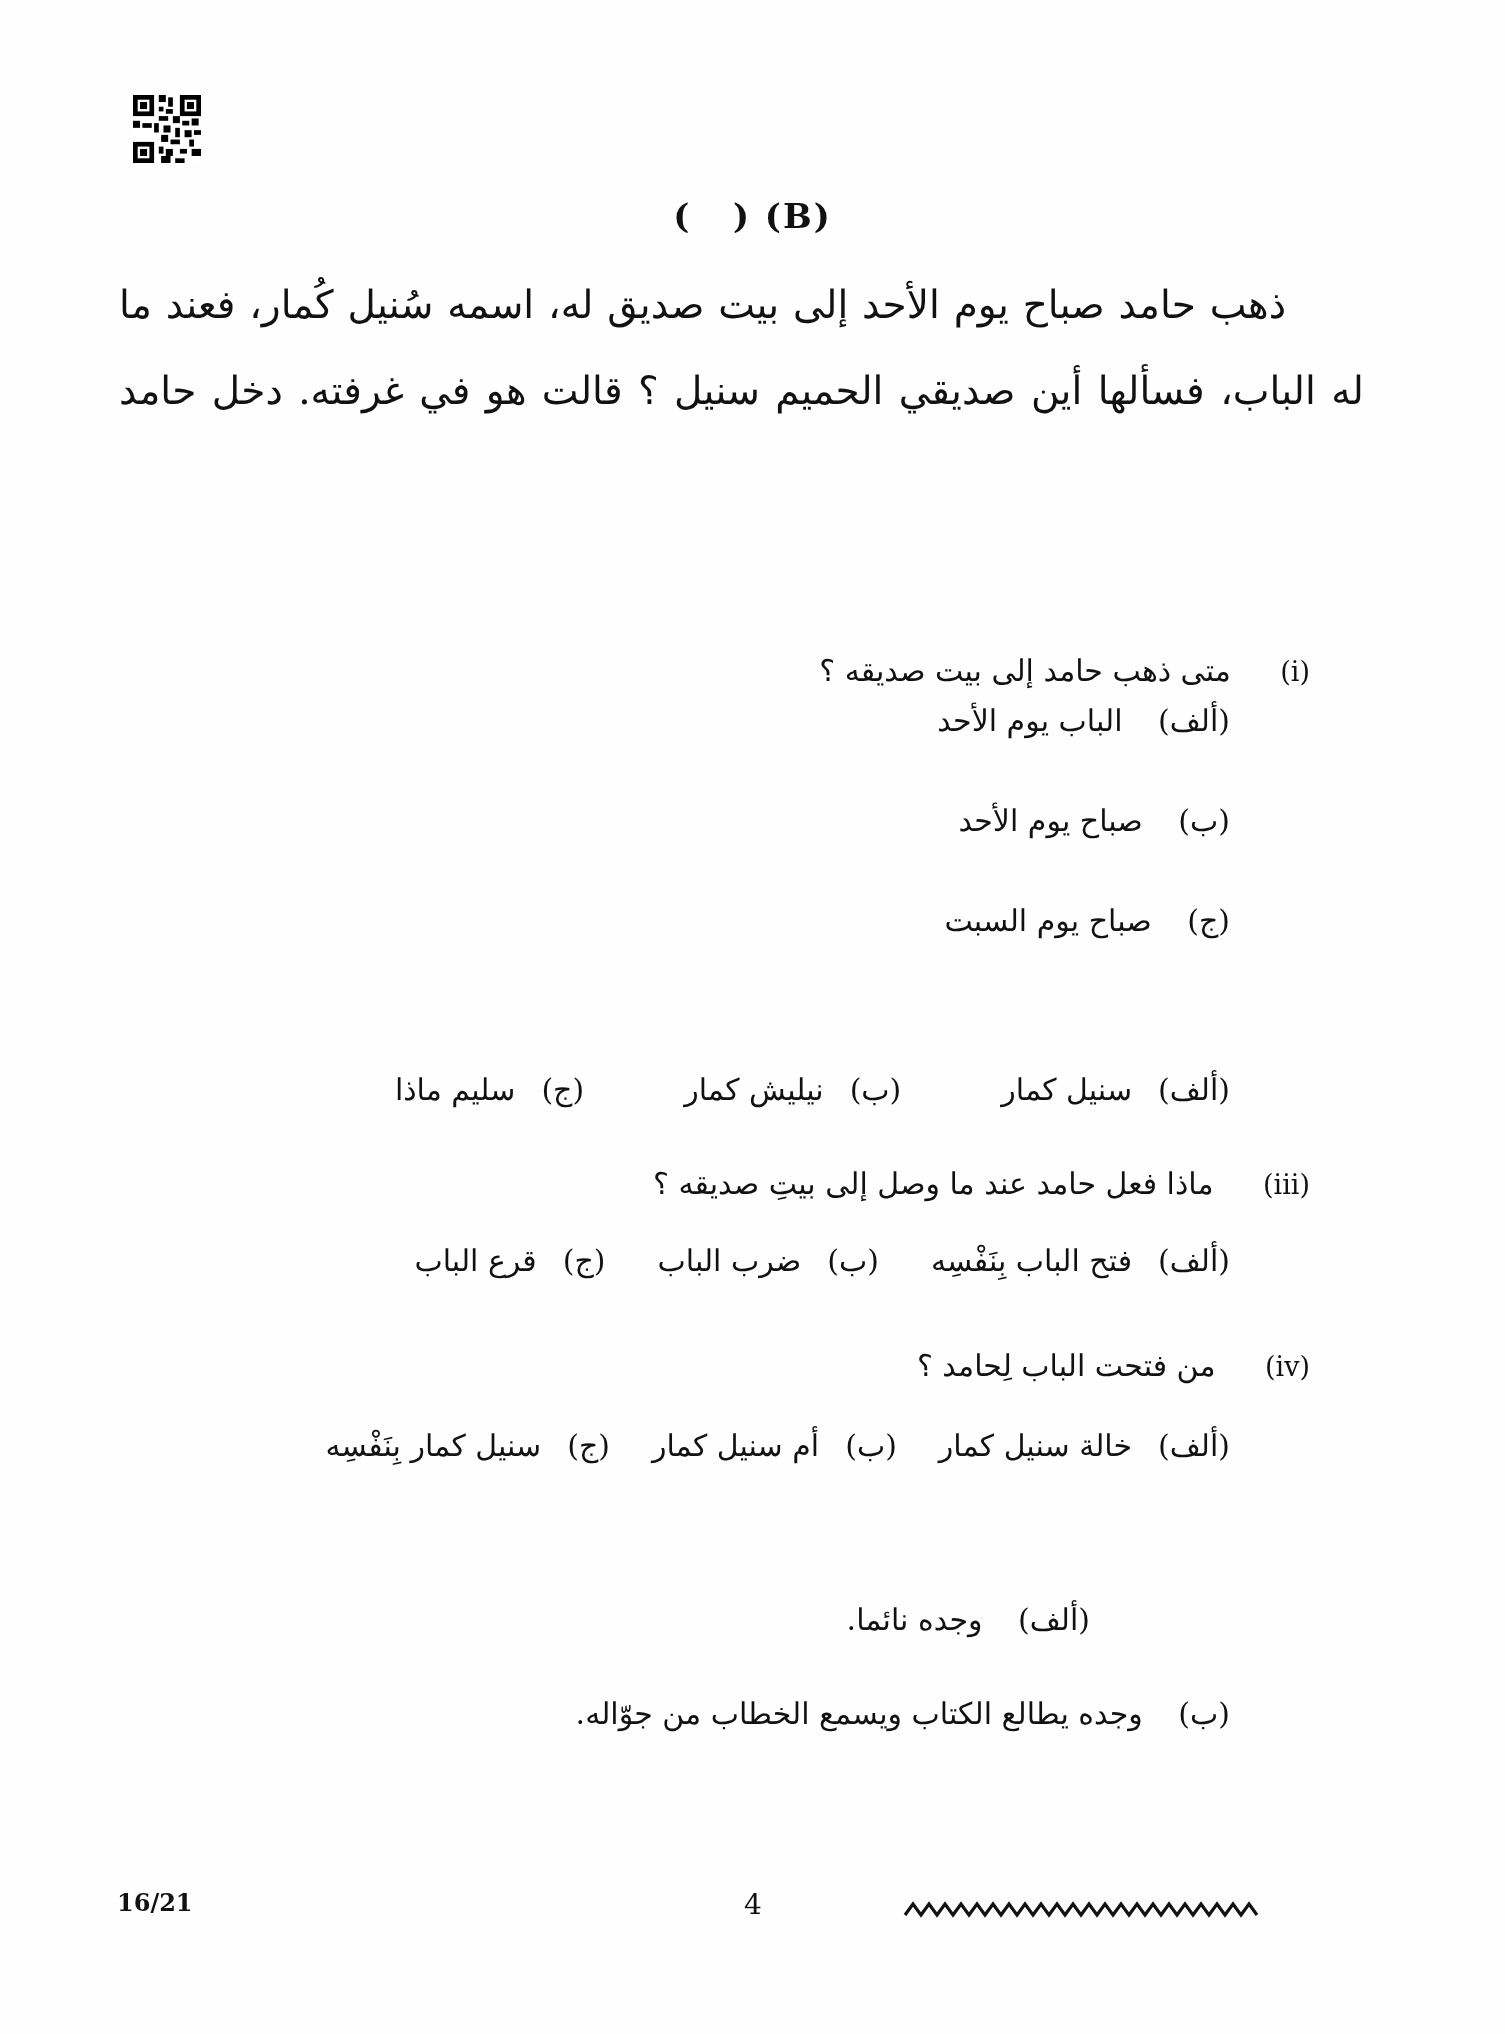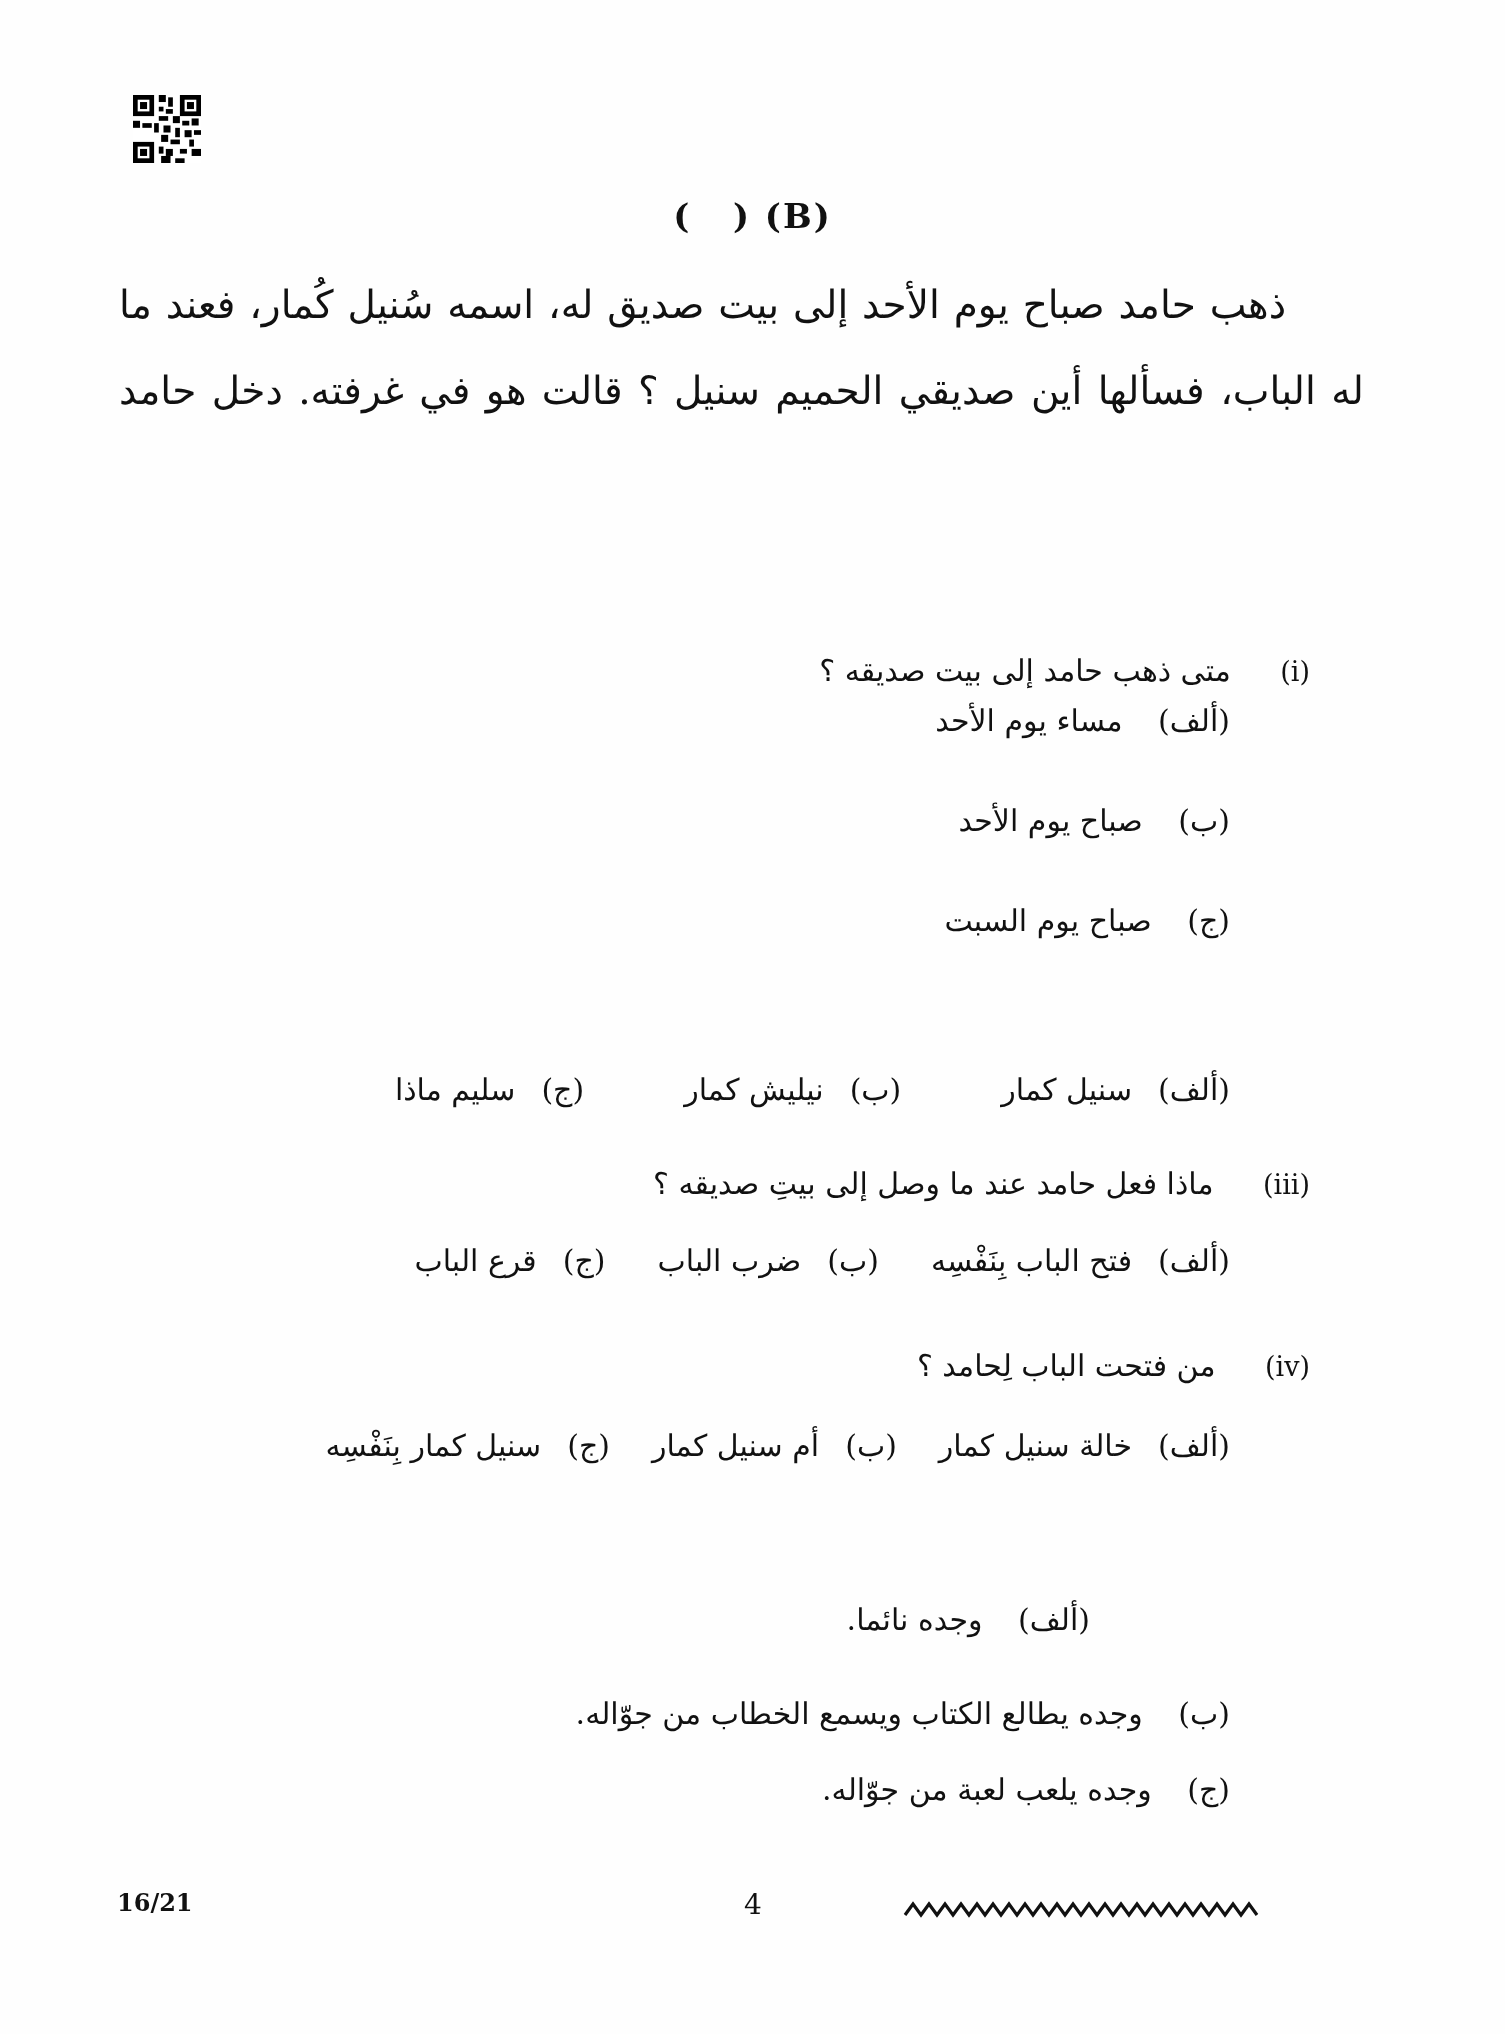--- a/index.html
+++ b/index.html
@@ -111,21 +111,21 @@
     <div class="pline pl-just pl1">ذهب حامد صباح يوم الأحد إلى بيت صديق له، اسمه سُنيل كُمار، فعند ما</div>
     <div class="pline pl-just">له الباب، فسألها أين صديقي الحميم سنيل ؟ قالت هو في غرفته. دخل حامد غرفة</div>
   </div>
 
   <div class="q q1">
     <span class="marker">(i)</span>
     <span>متى ذهب حامد إلى بيت صديقه ؟</span>
   </div>
   <div class="opt optcol q1a">
     <span class="olabel">(ألف)</span>
-    <span>مساء يوم الأحد</span>
+    <span>الباب يوم الأحد</span>
   </div>
   <div class="opt optcol q1b">
     <span class="olabel">(ب)</span>
     <span>صباح يوم الأحد</span>
   </div>
   <div class="opt optcol q1c">
     <span class="olabel">(ج)</span>
     <span>صباح يوم السبت</span>
   </div>
 
@@ -156,24 +156,20 @@
   </div>
 
   <div class="opt q5a">
     <span class="olabel">(ألف)</span>
     <span>وجده نائما.</span>
   </div>
   <div class="opt q5b">
     <span class="olabel">(ب)</span>
     <span>وجده يطالع الكتاب ويسمع الخطاب من جوّاله.</span>
   </div>
-  <div class="opt q5c">
-    <span class="olabel">(ج)</span>
-    <span>وجده يلعب لعبة من جوّاله.</span>
-  </div>
 
   <div class="f-code">16/21</div>
   <div class="f-page">4</div>
   <svg class="f-wave" viewBox="0 0 360 24" xmlns="http://www.w3.org/2000/svg">
     <path d="M2 17 L10 6 L18 17 L26 6 L34 17 L42 6 L50 17 L58 6 L66 17 L74 6 L82 17 L90 6 L98 17 L106 6 L114 17 L122 6 L130 17 L138 6 L146 17 L154 6 L162 17 L170 6 L178 17 L186 6 L194 17 L202 6 L210 17 L218 6 L226 17 L234 6 L242 17 L250 6 L258 17 L266 6 L274 17 L282 6 L290 17 L298 6 L306 17 L314 6 L322 17 L330 6 L338 17 L346 6 L354 17" fill="none" stroke="#111" stroke-width="3.2" stroke-linejoin="miter"></path>
   </svg>
 
 </div>
 
 </body></html>

